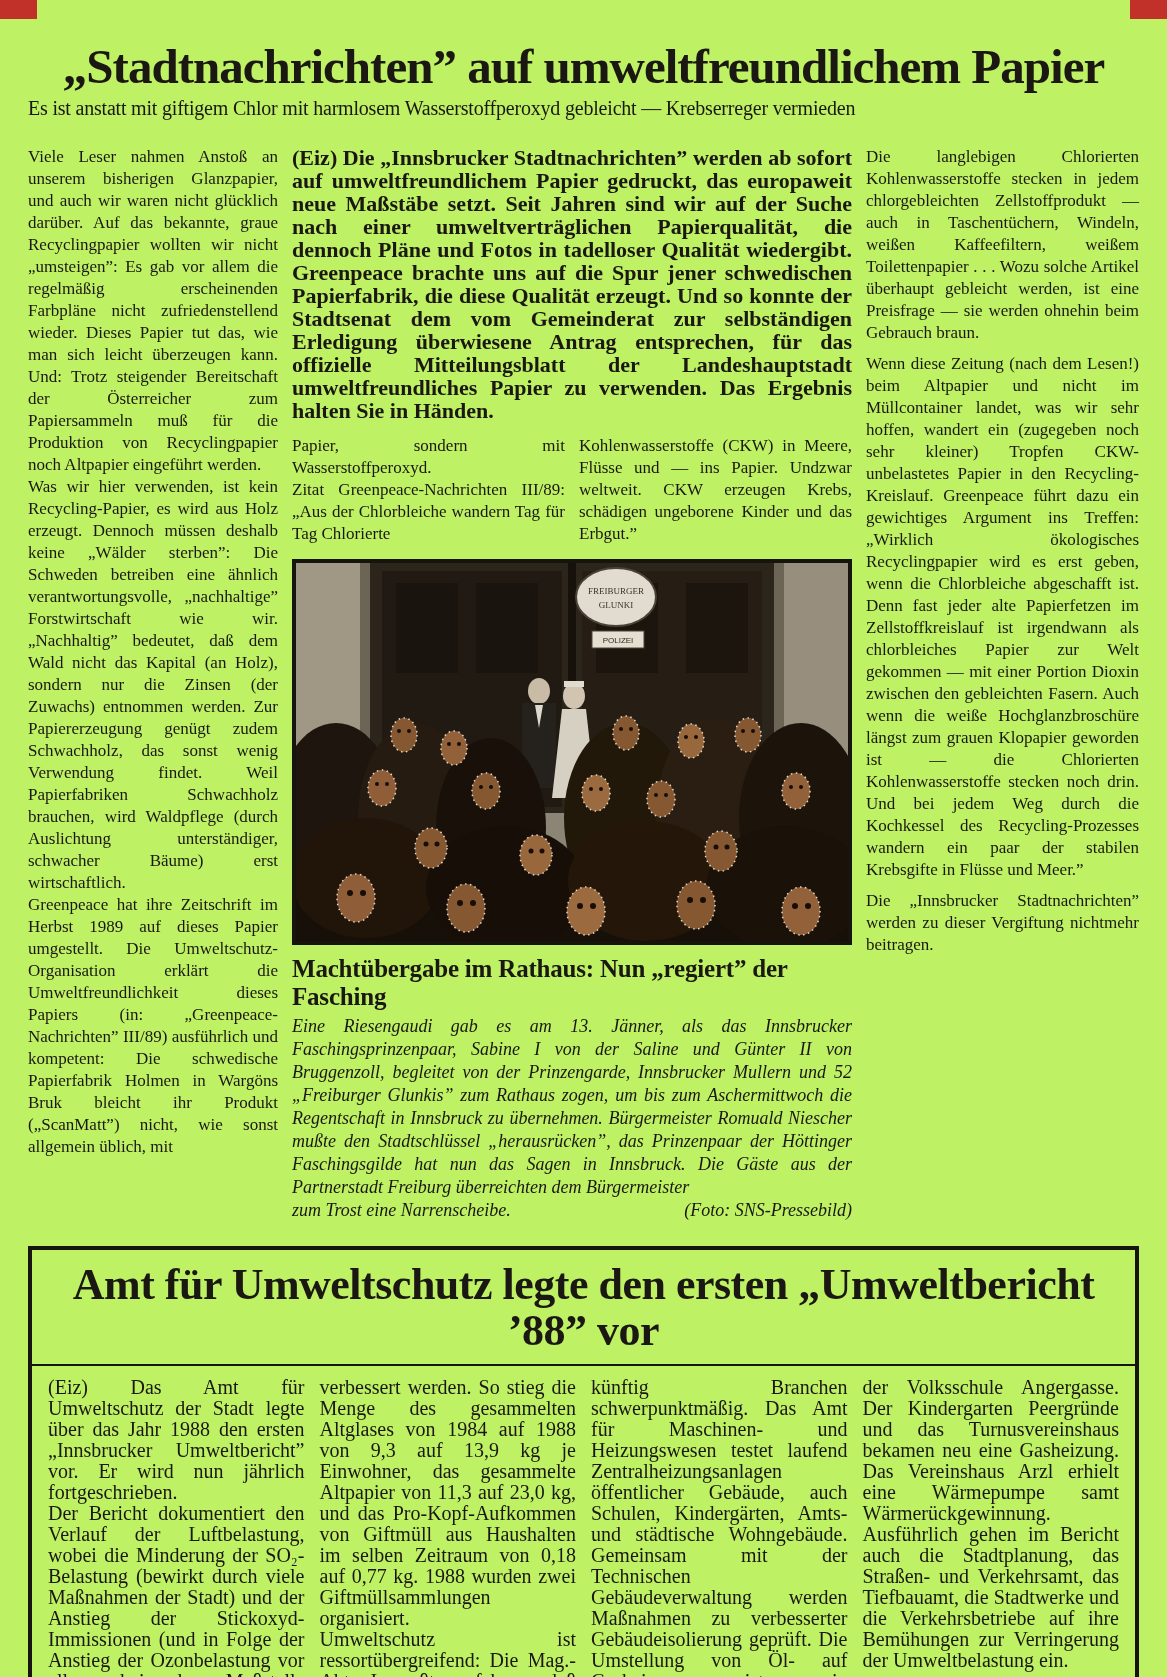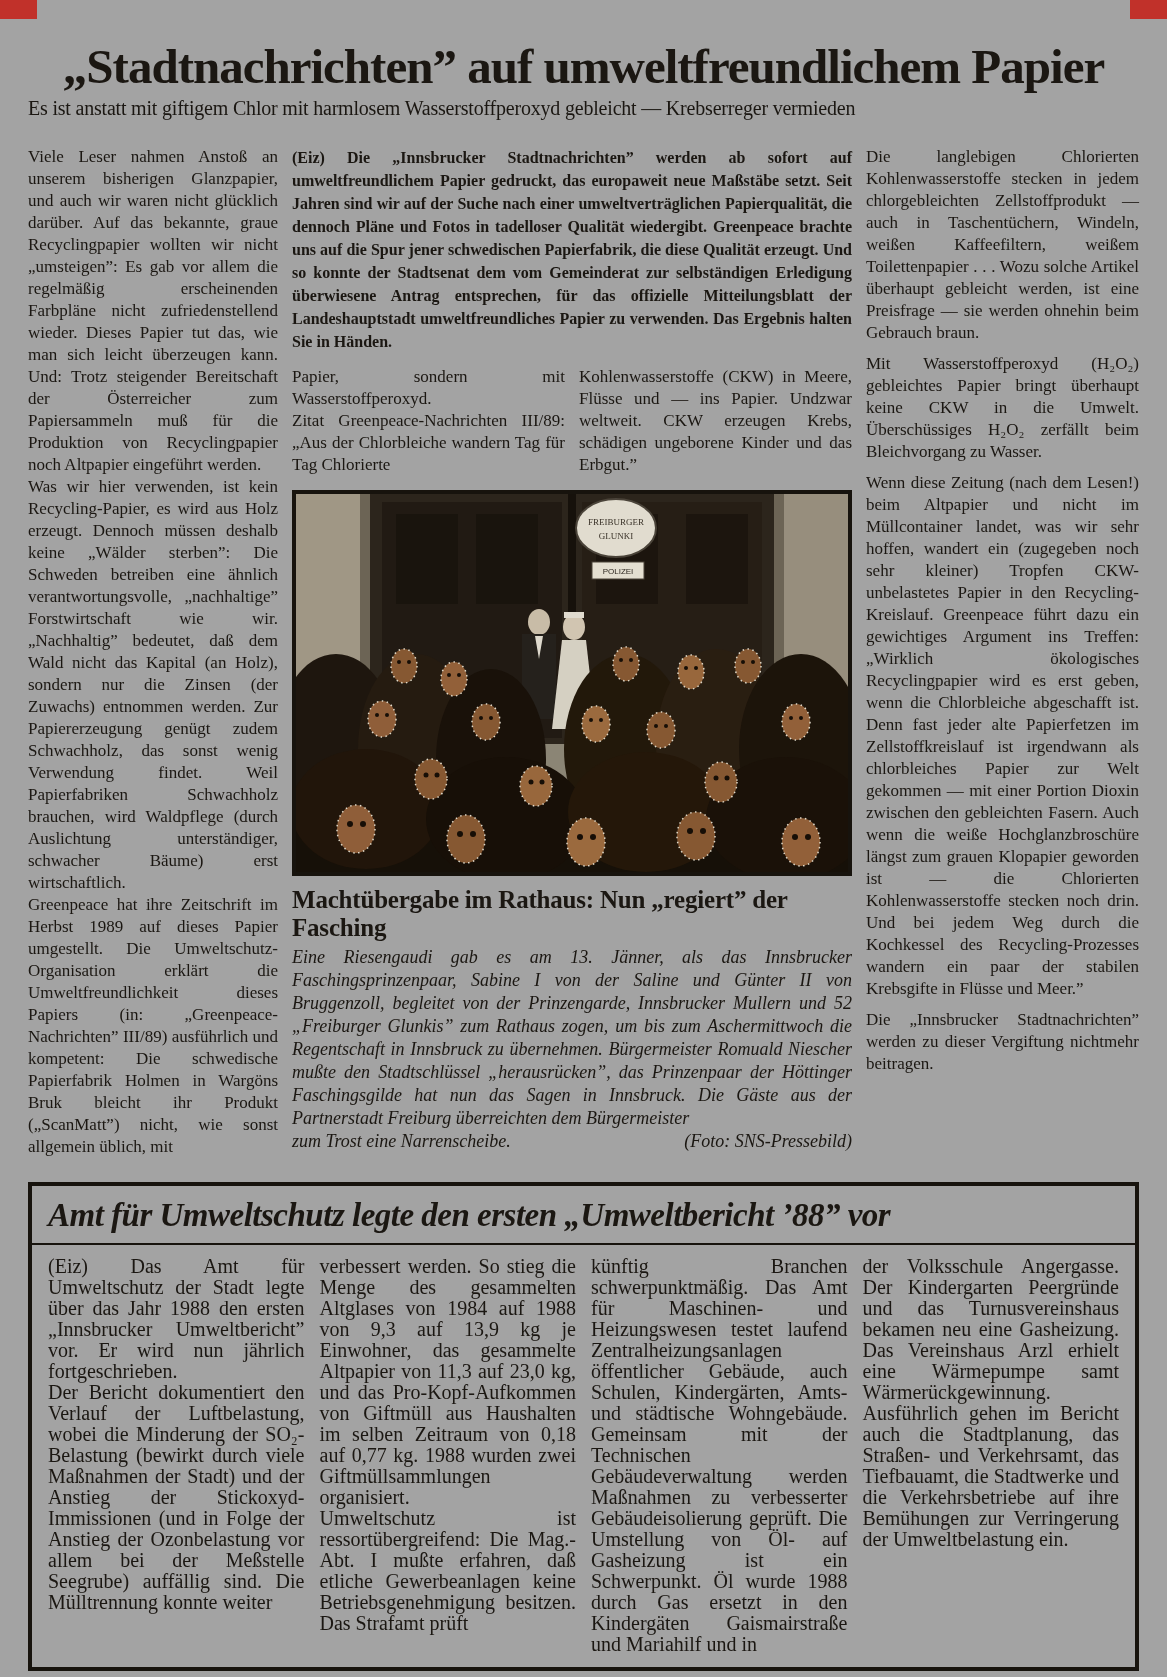--- a/index.html
+++ b/index.html
@@ -1,51 +1,51 @@
 <!DOCTYPE html>
 <html lang="de"><head>
 <meta charset="utf-8">
 <style>
   html,body { margin:0; padding:0; background:#efebe1; }
   .page {
     position:relative; width:1167px; height:1677px; overflow:hidden;
-    background:#a3a3a3;
+    background:#bef264;
     font-family:"Liberation Serif","DejaVu Serif",serif;
     color:#1b1712;
   }
   .print-mark { position:absolute; top:0; width:37px; height:19px; }
   .pm-left  { left:0; }
   .pm-right { right:0; }
   .content { padding:0 28px; }
 
   h1.headline {
     font-size:49px; font-weight:bold; text-align:center;
     letter-spacing:-1px; margin:42px 0 4px; line-height:1.04;
   }
   .deck { font-size:20px; margin:0 0 18px; letter-spacing:-0.2px; }
 
   .top-grid { display:grid; grid-template-columns:250px 560px 273px; column-gap:14px;margin-top:26px; }
   .body-text { font-size:17px; line-height:22px; text-align:justify; }
   .para { margin:0; }
   .gapped .para + .para { margin-top:9px; }
 
-  .lead .para { font-weight:bold; font-size:16px; line-height:23px; }
+  .lead .para { font-weight:bold; font-size:22px; line-height:23px; }
   .mid-split { display:grid; grid-template-columns:273px 273px; column-gap:14px; margin-top:13px; }
 
   figure.photo { margin:14px 0 0; border:4px solid #17130d; line-height:0; background:#2a221a; }
   figure.photo svg { display:block; }
 
   .cap-title { font-weight:bold; font-size:25px; margin:10px 0 4px; letter-spacing:-0.2px; }
   .cap-text  { font-style:italic; font-size:18px; line-height:23px; text-align:justify; margin:0; }
   .cap-last  { display:flex; justify-content:space-between; font-style:italic;
                font-size:18px; line-height:23px; margin:0; }
 
   .boxed { border:4px solid #17130d; margin-top:24px; padding:8px 16px 12px; }
-  .boxed h2 { font-size:33px; font-weight:bold; 
-              letter-spacing:-0.5px; margin:4px 0 10px; line-height:1.05;font-style:italic; }
+  .boxed h2 { font-size:44px; font-weight:bold; text-align:center;
+              letter-spacing:-0.5px; margin:4px 0 10px; line-height:1.05; }
   .boxed .rule { border-top:2px solid #17130d; margin:0 -16px 11px; }
   .four-cols { display:grid; grid-template-columns:repeat(4,1fr); column-gap:15px; }
   .small-text { font-size:20px; line-height:21px; text-align:justify; }
 
   footer.page-footer {
     margin:16px 28px 0; border-top:4px solid #17130d; 
     display:flex; justify-content:space-between; font-size:20px;
   }
 </style>
 </head>
@@ -205,21 +205,20 @@
         <p class="cap-title">Machtübergabe im Rathaus: Nun „regiert” der Fasching</p>
         <p class="cap-text">Eine Riesengaudi gab es am 13. Jänner, als das Innsbrucker Faschingsprinzenpaar, Sabine I von der Saline und Günter II von Bruggenzoll, begleitet von der Prinzengarde, Innsbrucker Mullern und 52 „Freiburger Glunkis” zum Rathaus zogen, um bis zum Aschermittwoch die Regentschaft in Innsbruck zu übernehmen. Bürgermeister Romuald Niescher mußte den Stadtschlüssel „herausrücken”, das Prinzenpaar der Höttinger Faschingsgilde hat nun das Sagen in Innsbruck. Die Gäste aus der Partnerstadt Freiburg überreichten dem Bürgermeister</p>
         <p class="cap-last">
           <span>zum Trost eine Narrenscheibe.</span>
           <span>(Foto: SNS-Pressebild)</span>
         </p>
       </div>
 
       <div class="body-text gapped">
           <p class="para">Die langlebigen Chlorierten Kohlenwasserstoffe stecken in jedem chlorgebleichten Zellstoffprodukt — auch in Taschentüchern, Windeln, weißen Kaffeefiltern, weißem Toilettenpapier . . . Wozu solche Artikel überhaupt gebleicht werden, ist eine Preisfrage — sie werden ohnehin beim Gebrauch braun.</p>
-          <p class="para">Mit Wasserstoffperoxyd (H₂O₂) gebleichtes Papier bringt überhaupt keine CKW in die Umwelt. Überschüssiges H₂O₂ zerfällt beim Bleichvorgang zu Wasser.</p>
           <p class="para">Wenn diese Zeitung (nach dem Lesen!) beim Altpapier und nicht im Müllcontainer landet, was wir sehr hoffen, wandert ein (zugegeben noch sehr kleiner) Tropfen CKW-unbelastetes Papier in den Recycling-Kreislauf. Greenpeace führt dazu ein gewichtiges Argument ins Treffen: „Wirklich ökologisches Recyclingpapier wird es erst geben, wenn die Chlorbleiche abgeschafft ist. Denn fast jeder alte Papierfetzen im Zellstoffkreislauf ist irgendwann als chlorbleiches Papier zur Welt gekommen — mit einer Portion Dioxin zwischen den gebleichten Fasern. Auch wenn die weiße Hochglanzbroschüre längst zum grauen Klopapier geworden ist — die Chlorierten Kohlenwasserstoffe stecken noch drin. Und bei jedem Weg durch die Kochkessel des Recycling-Prozesses wandern ein paar der stabilen Krebsgifte in Flüsse und Meer.”</p>
           <p class="para">Die „Innsbrucker Stadtnachrichten” werden zu dieser Vergiftung nichtmehr beitragen.</p>
         </div>
 
     </section>
 
     <section class="boxed">
       <h2>Amt für Umweltschutz legte den ersten „Umweltbericht ’88” vor</h2>
       <div class="rule"></div>
       <div class="four-cols">

